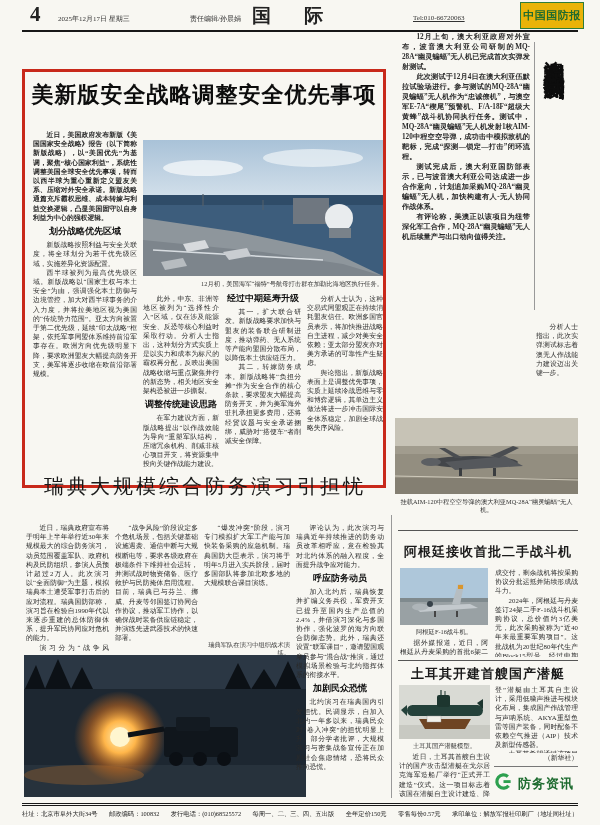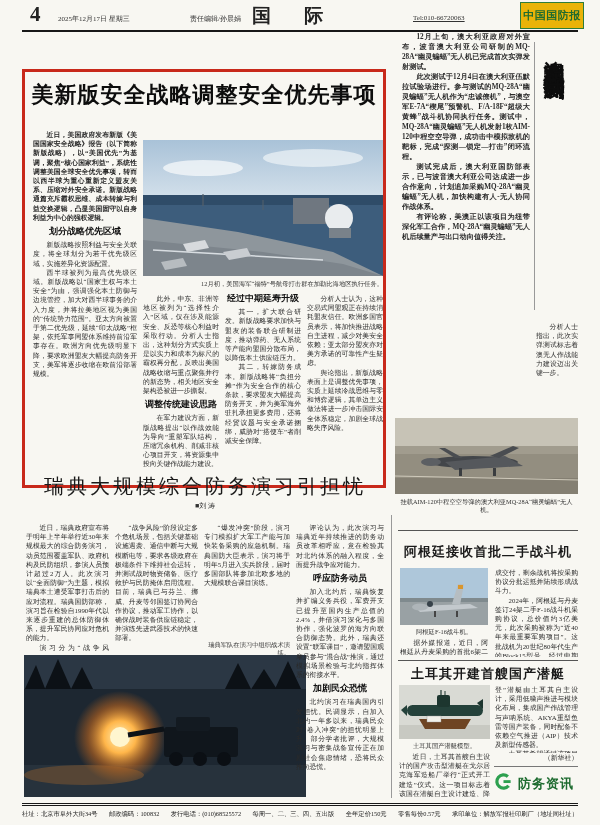--- a/index.html
+++ b/index.html
@@ -138,21 +138,20 @@
       <polygon points="60,40 44,30 50,30 68,40" fill="#4a4d51"></polygon>
       <ellipse cx="36" cy="44" rx="10" ry="4" fill="#5c5f63"></ellipse>
       <rect x="64" y="50" width="3" height="8" fill="#3a3d40"></rect>
       <rect x="98" y="50" width="3" height="8" fill="#3a3d40"></rect>
     </svg>
   </div>
   <div class="abs caption" style="left:395px;top:498px;width:183px;text-align:center;">挂载AIM-120中程空空导弹的澳大利亚MQ-28A“幽灵蝙蝠”无人机。</div>
 
   <div class="abs" style="left:22px;top:465px;width:366px;height:335px;">
     <div class="abs h-serif" style="left:0;right:0;top:8px;">瑞典大规模综合防务演习引担忧</div>
-    <div class="abs byline" style="left:0;right:0;top:36px;">■刘  涛</div>
 
     <div class="abs bodytext" style="left:4px;top:58px;width:83px;height:128px;">
       <p>近日，瑞典政府宣布将于明年上半年举行近30年来规模最大的综合防务演习，动员范围覆盖军队、政府机构及民防组织，参演人员预计超过2万人。此次演习以“全面防御”为主题，模拟瑞典本土遭受军事打击后的应对流程。瑞典国防部称，演习旨在检验自1990年代以来逐步重建的总体防御体系，提升军民协同应对危机的能力。</p>
       <p>演习分为“战争风险”与“爆发冲突”两个阶段，逐级提升动员强度。</p>
     </div>
     <div class="abs bodytext" style="left:93px;top:58px;width:83px;height:128px;">
       <p>“战争风险”阶段设定多个危机场景，包括关键基础设施遇袭、通信中断与大规模断电等，要求各级政府在极端条件下维持社会运转，并测试战时物资储备、医疗救护与民防掩体启用流程。目前，瑞典已与芬兰、挪威、丹麦等邻国签订协同合作协议，推动军工协作，以确保战时装备供应链稳定，并演练先进武器技术的快速部署。</p>
     </div>
     <div class="abs bodytext" style="left:182px;top:58px;width:86px;height:115px;">
       <p>“爆发冲突”阶段，演习专门模拟扩大军工产能与加快装备采购的应急机制。瑞典国防大臣表示，演习将于明年5月进入实兵阶段，届时多国部队将参加北欧多地的大规模联合课目演练。</p>

